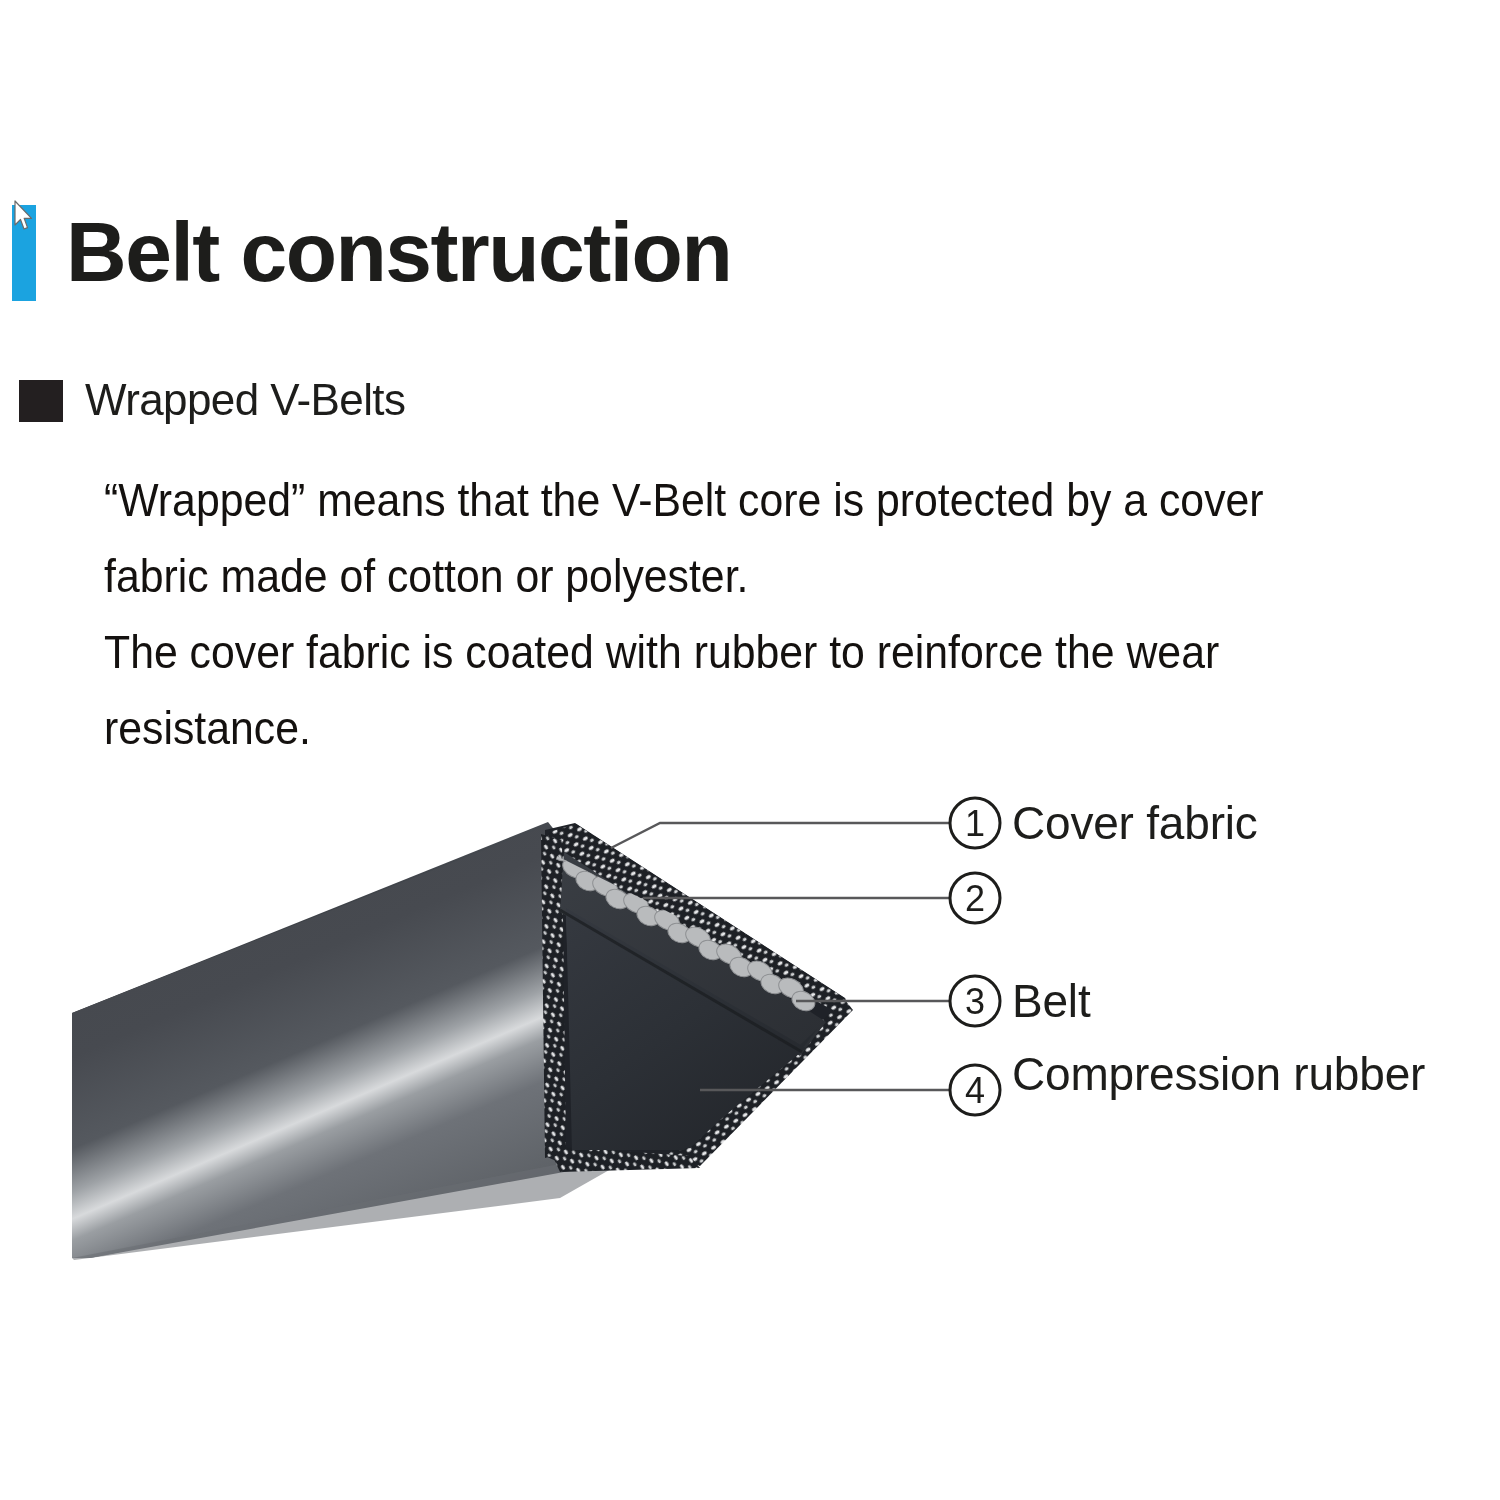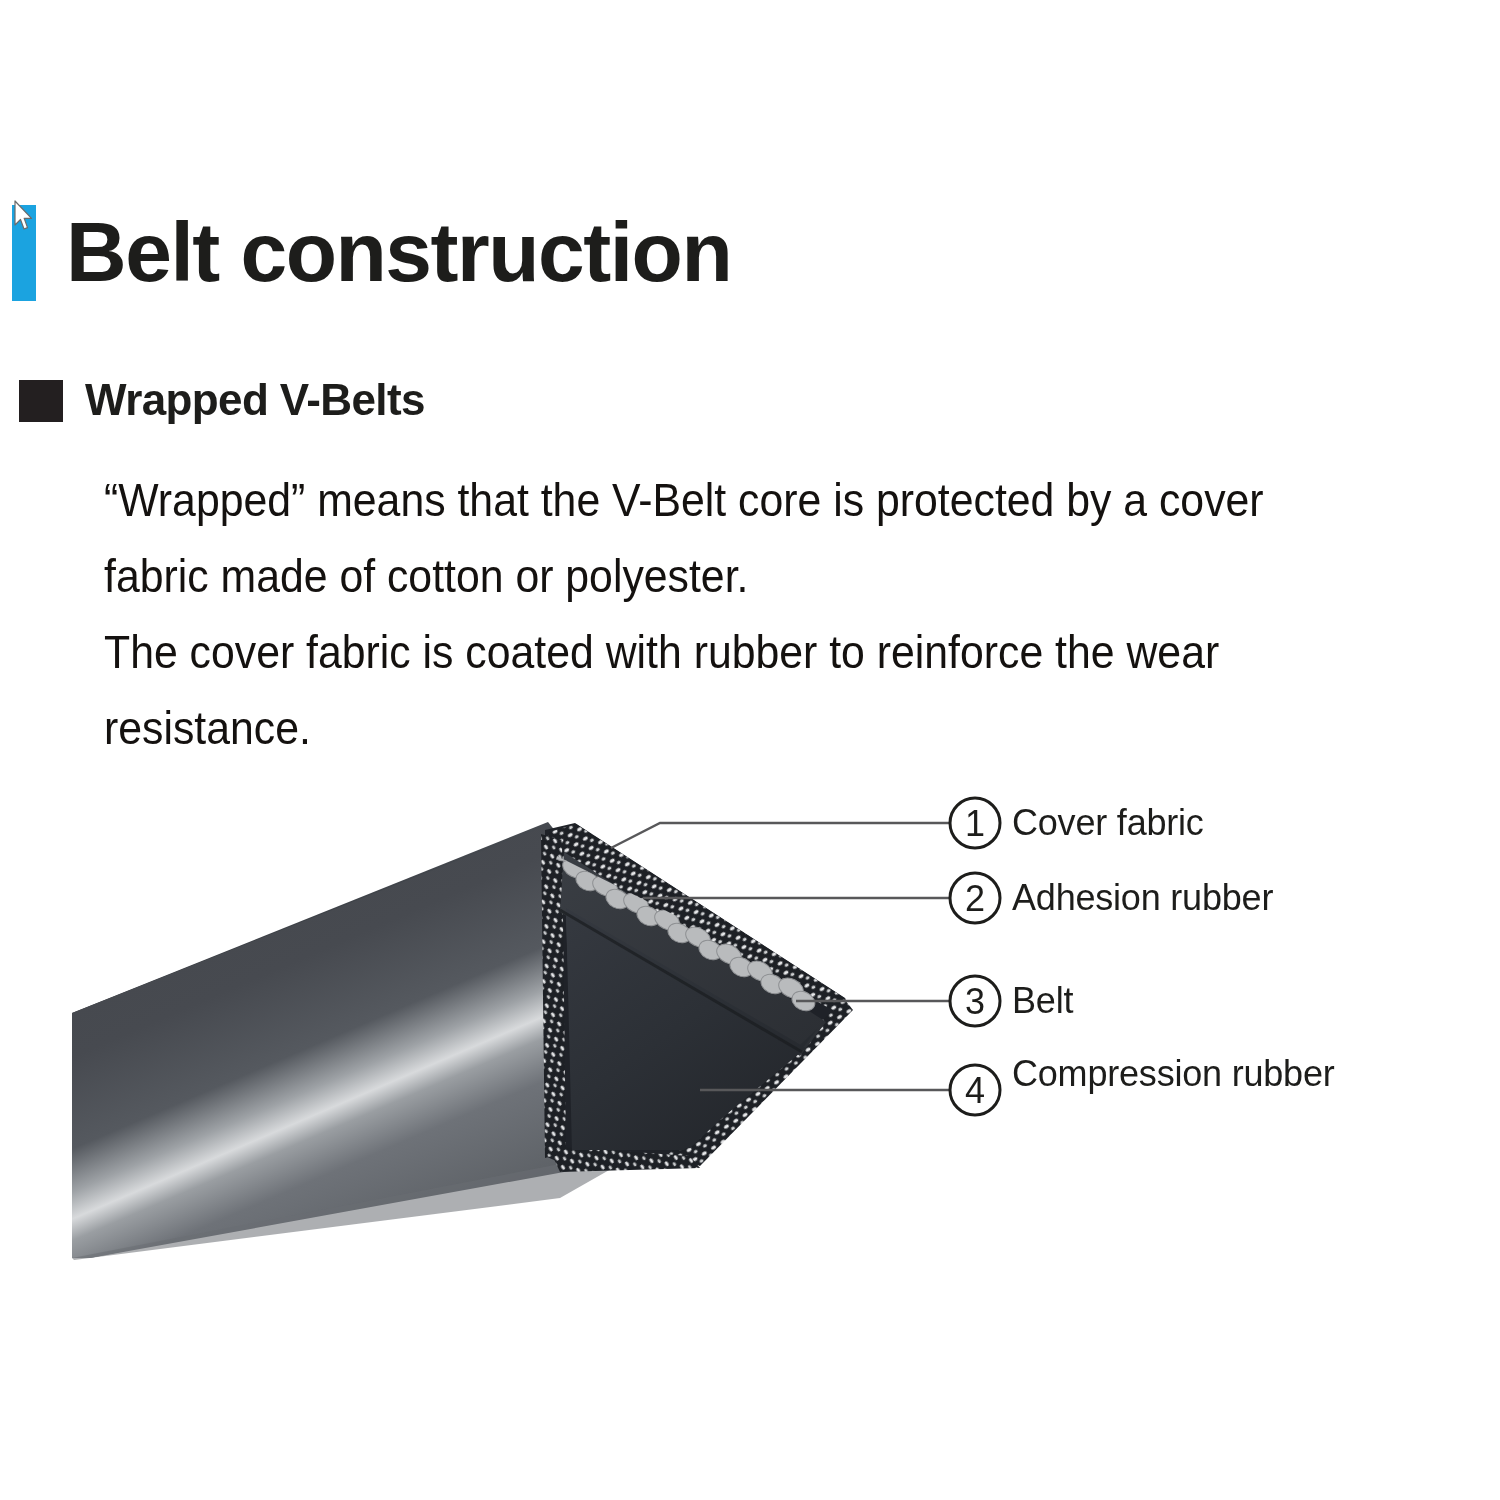--- a/index.html
+++ b/index.html
@@ -69,21 +69,21 @@
     top: 8px;
     width: 44px;
     height: 42px;
     background: #231f20;
   }
   #section-heading-label {
     position: absolute;
     left: 85px;
     top: 0px;
     font-family: "Liberation Sans", sans-serif;
-    font-weight: bold;
+    font-weight: normal;
     font-size: 44px;
     line-height: 56px;
     letter-spacing: -0.6px;
     color: #1d1d1b;
     white-space: nowrap;
   }
 
   
   #body-copy {
     position: absolute;
@@ -124,21 +124,21 @@
   }
   .legend-row {
     position: absolute;
     left: 1012px;
     height: 56px;
     display: flex;
     align-items: center;
   }
   .legend-label {
     font-family: "Liberation Sans", sans-serif;
-    font-size: 36px;
+    font-size: 46px;
     line-height: 56px;
     color: #1d1d1b;
     white-space: nowrap;
     letter-spacing: -0.2px;
   }
 </style>
 </head>
 <body>
 
 <div id="title-block">
@@ -302,22 +302,19 @@
       <text x="975" y="241" text-anchor="middle" dominant-baseline="central" font-family="Liberation Sans, sans-serif" font-size="36" fill="#1d1d1b">3</text>
       <text x="975" y="330" text-anchor="middle" dominant-baseline="central" font-family="Liberation Sans, sans-serif" font-size="36" fill="#1d1d1b">4</text>
     </g>
   </svg>
 </div>
 
 <div id="legend">
   <div class="legend-row" style="top:35px;">
     <span class="legend-label">Cover fabric</span>
   </div>
-  <div class="legend-row" style="top:110px;">
-    <span class="legend-label">Adhesion rubber</span>
-  </div>
   <div class="legend-row" style="top:213px;">
     <span class="legend-label">Belt</span>
   </div>
   <div class="legend-row" style="top:286px;">
     <span class="legend-label">Compression rubber</span>
   </div>
 </div>
 
 </body></html>

